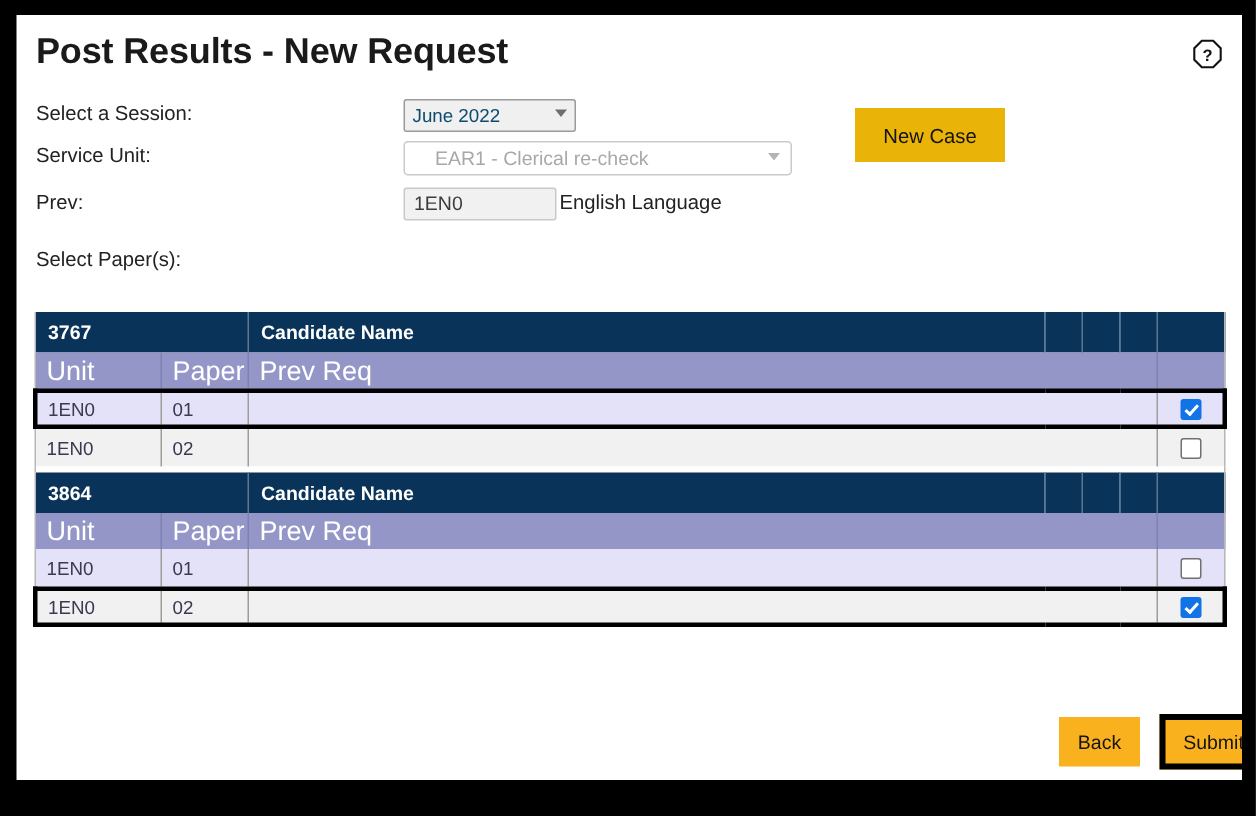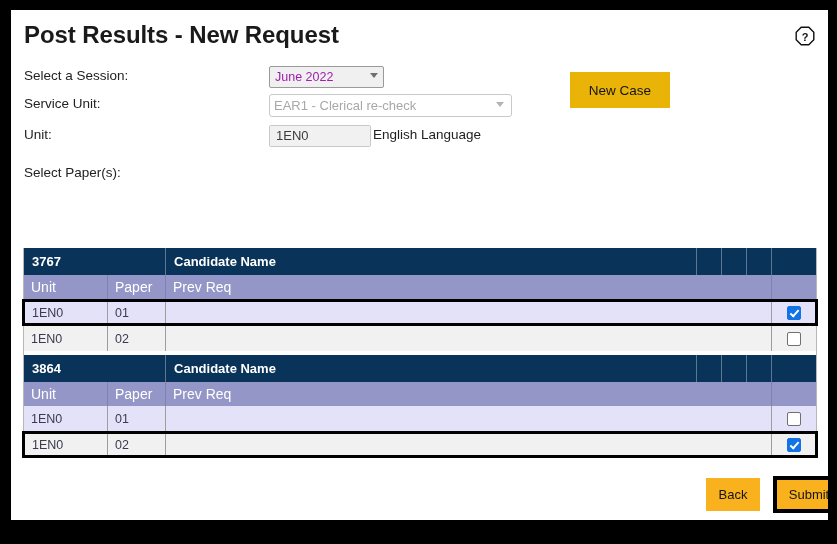--- a/index.html
+++ b/index.html
@@ -85,21 +85,21 @@
   }
 
   .select-session {
     position: absolute;
     left: 258px;
     top: 0px;
     width: 90px;
     height: 20px;
     font-family: "Liberation Sans", sans-serif;
     font-size: 12.5px;
-    color: #a21caf;
+    color: #0c4a6e;
     background: #f0f0f0;
     border: 1px solid #9a9a9a;
     border-radius: 2px;
     padding: 0 18px 0 5px;
     box-sizing: content-box;
     line-height: 20px;
   }
   .select-session .caret {
     position: absolute;
     right: 5px;
@@ -110,21 +110,21 @@
     position: absolute;
     left: 258px;
     top: 0px;
     width: 215px;
     height: 21px;
     font-size: 13px;
     color: #a8a8a8;
     background: #ffffff;
     border: 1px solid #c9c9c9;
     border-radius: 3px;
-    padding: 0 22px 0 4px;
+    padding: 0 22px 0 20px;
     line-height: 21px;
     box-sizing: content-box;
   }
   .select-service .caret {
     position: absolute;
     right: 7px;
     top: 7px;
   }
 
   .caret {
@@ -183,21 +183,20 @@
     color: #222222;
     font-weight: 500;
   }
 
   
   .papers-wrap {
     position: absolute;
     left: 11px;
     top: 198px;
     width: 795px;
-    margin-top: 40px;
   }
   .paper-table {
     width: 795px;
     border-collapse: collapse;
     table-layout: fixed;
     border: 1px solid #b7b7b7;
     border-top: none;
   }
   .paper-table td {
     padding: 0;
@@ -218,21 +217,21 @@
   tr.cand-row td.last { border-right: none; }
   td.cand-number { padding-left: 8px; }
   td.cand-name   { padding-left: 8px; }
 
   
   tr.sub-row td {
     background: #9496c8;
     color: #ffffff;
     height: 24px;
     border-right: 1px solid #7f81b4;
-    font-size: 14px;
+    font-size: 18px;
     padding-left: 7px;
   }
   tr.sub-row td.sub-blank { border-right: none; padding-left: 0; }
   tr.sub-row td.sub-prev { border-right: 1px solid #7f81b4; }
 
   
   tr.data-row td {
     height: 25px;
     border-right: 1px solid #9d9d9d;
     padding-left: 7px;
@@ -348,21 +347,21 @@
 
       <div class="form-row row-service">
         <span class="form-label">Service Unit:</span>
         <div class="select-service">
           <span>EAR1 - Clerical re-check</span>
           <span class="caret light"></span>
         </div>
       </div>
 
       <div class="form-row row-unit">
-        <span class="form-label">Unit:</span>
+        <span class="form-label">Prev:</span>
         <div class="input-unit">
           <span>1EN0</span>
         </div>
         <span class="unit-desc">English Language</span>
       </div>
 
       <button class="btn-new-case">New Case</button>
 
       <div class="select-papers-label">Select Paper(s):</div>
     </div>

